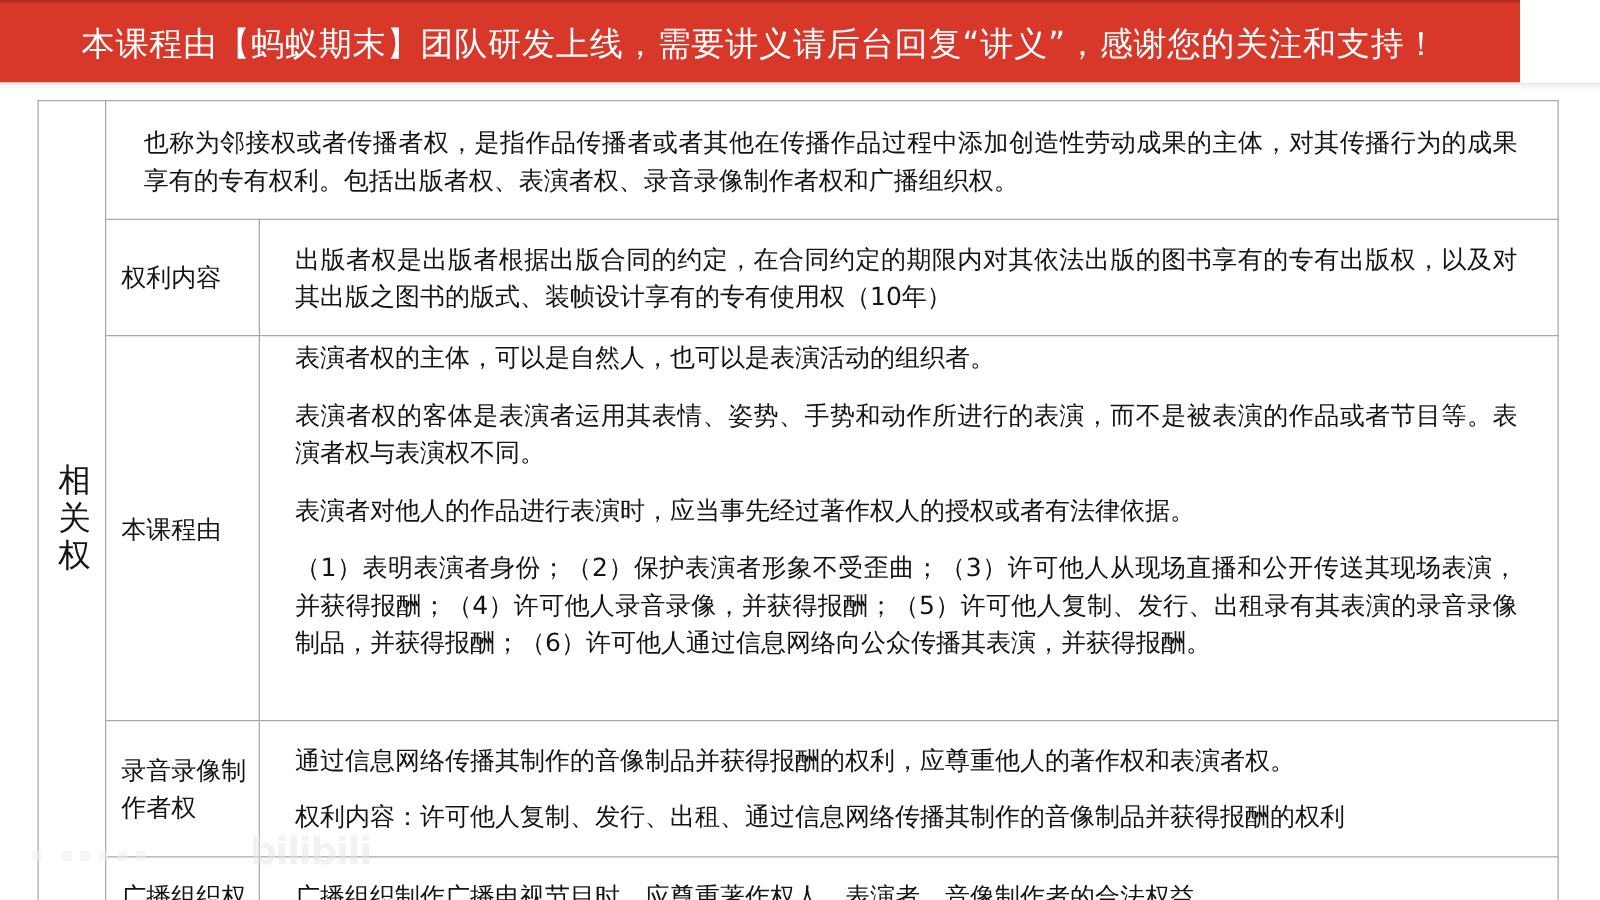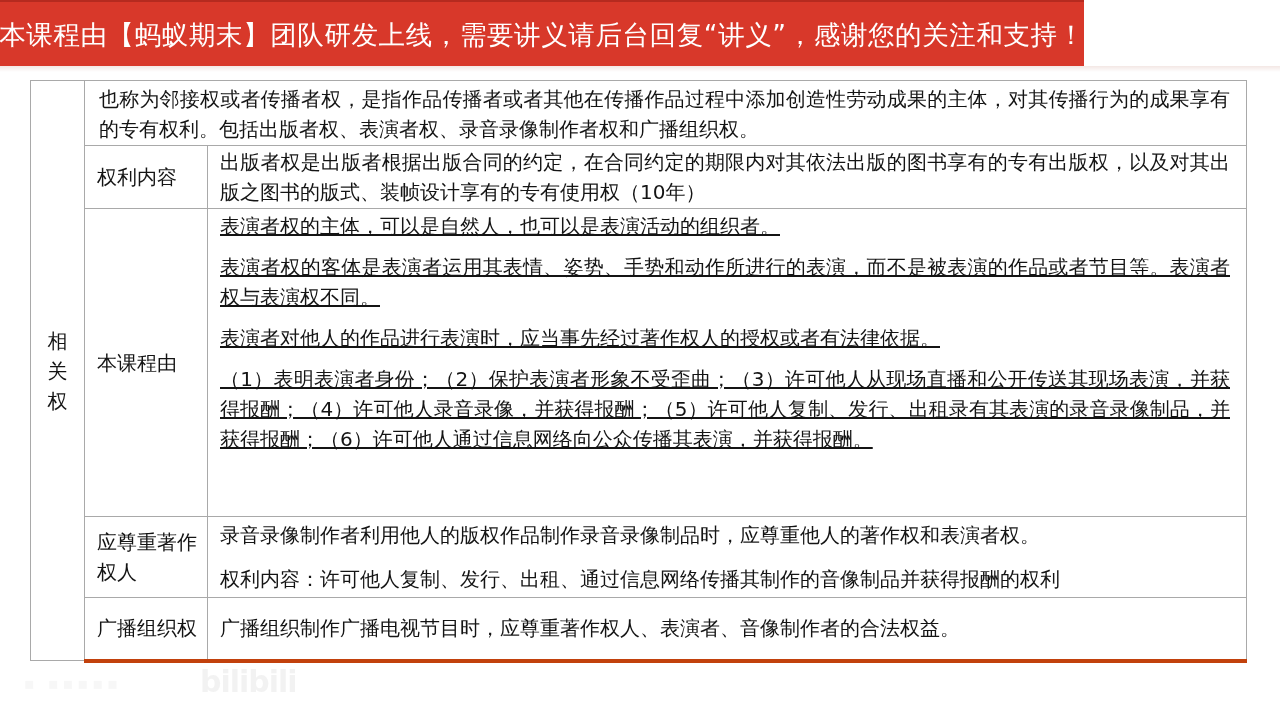--- a/index.html
+++ b/index.html
@@ -8,21 +8,21 @@
     width: 1280px;
     height: 720px;
     background: #ffffff;
     overflow: hidden;
     font-family: "DejaVu Sans", "Liberation Sans", sans-serif;
     color: #111111;
   }
   .banner {
     position: absolute;
     left: 0; top: 0;
-    width: 1084px;
+    width: 1216px;
     height: 66px;
     background: #D8382A;
     border-top: 2px solid #b52a1f;
     box-sizing: border-box;
     display: flex;
     align-items: center;
     justify-content: center;
   }
   .banner-text {
     color: #ffffff;
@@ -61,21 +61,21 @@
   }
   table.rights tr:last-child td { border-bottom: 4px solid #c2410c; }
   td.col-main {
     text-align: center;
     padding: 0 4px;
     line-height: 30px;
   }
   .vert-label {
     display: inline-block;
     width: 22px;
-    font-size: 20px;
+    font-size: 26px;
     line-height: 30px;
     word-break: break-all;
     text-align: center;
   }
   td.col-label {
     text-align: left;
     padding-left: 12px !important;
     padding-right: 6px !important;
     font-size: 20px;
     line-height: 30px;
@@ -84,25 +84,25 @@
     padding-left: 12px !important;
     padding-right: 16px !important;
     text-align: justify;
   }
   td.intro {
     padding-left: 14px !important;
     padding-right: 16px !important;
     padding-top: 2px !important;
     text-align: justify;
   }
-  .para { margin: 0; }
+  .para { margin: 16px; }
   .para + .para { margin-top: 11px; }
   .perf .para:first-child { margin-top: 0; }
   .perf-cell { padding-top: 0 !important; vertical-align: top !important; }
-  .perf-inner { padding-top: 2px; text-decoration: underline; }
+  .perf-inner { padding-top: 2px; }
   .rec-cell .para + .para { margin-top: 14px; font-family: Liberation Serif, serif; }
 
   .watermark {
     position: absolute;
     left: 20px;
     top: 664px;
     width: 270px;
     height: 36px;
     opacity: 0.5;
     pointer-events: none;
@@ -163,24 +163,24 @@
         <div class="perf perf-inner">
           <p class="para">表演者权的主体，可以是自然人，也可以是表演活动的组织者。</p>
           <p class="para">表演者权的客体是表演者运用其表情、姿势、手势和动作所进行的表演，而不是被表演的作品或者节目等。表演者权与表演权不同。</p>
           <p class="para">表演者对他人的作品进行表演时，应当事先经过著作权人的授权或者有法律依据。</p>
           <p class="para">（1）表明表演者身份；（2）保护表演者形象不受歪曲；（3）许可他人从现场直播和公开传送其现场表演，并获得报酬；（4）许可他人录音录像，并获得报酬；（5）许可他人复制、发行、出租录有其表演的录音录像制品，并获得报酬；（6）许可他人通过信息网络向公众传播其表演，并获得报酬。</p>
         </div>
       </td>
     </tr>
     <tr style="height:81px">
       <td class="col-label">
-        <span>应尊重著作权人</span>
+        <span>录音录像制作者权</span>
       </td>
       <td class="col-content rec-cell">
-        <p class="para">录音录像制作者利用他人的版权作品制作录音录像制品时，应尊重他人的著作权和表演者权。</p>
+        <p class="para">通过信息网络传播其制作的音像制品并获得报酬的权利，应尊重他人的著作权和表演者权。</p>
         <p class="para">权利内容：许可他人复制、发行、出租、通过信息网络传播其制作的音像制品并获得报酬的权利</p>
       </td>
     </tr>
     <tr style="height:63px">
       <td class="col-label">
         <span>广播组织权</span>
       </td>
       <td class="col-content">
         <p class="para">广播组织制作广播电视节目时，应尊重著作权人、表演者、音像制作者的合法权益。</p>
       </td>

